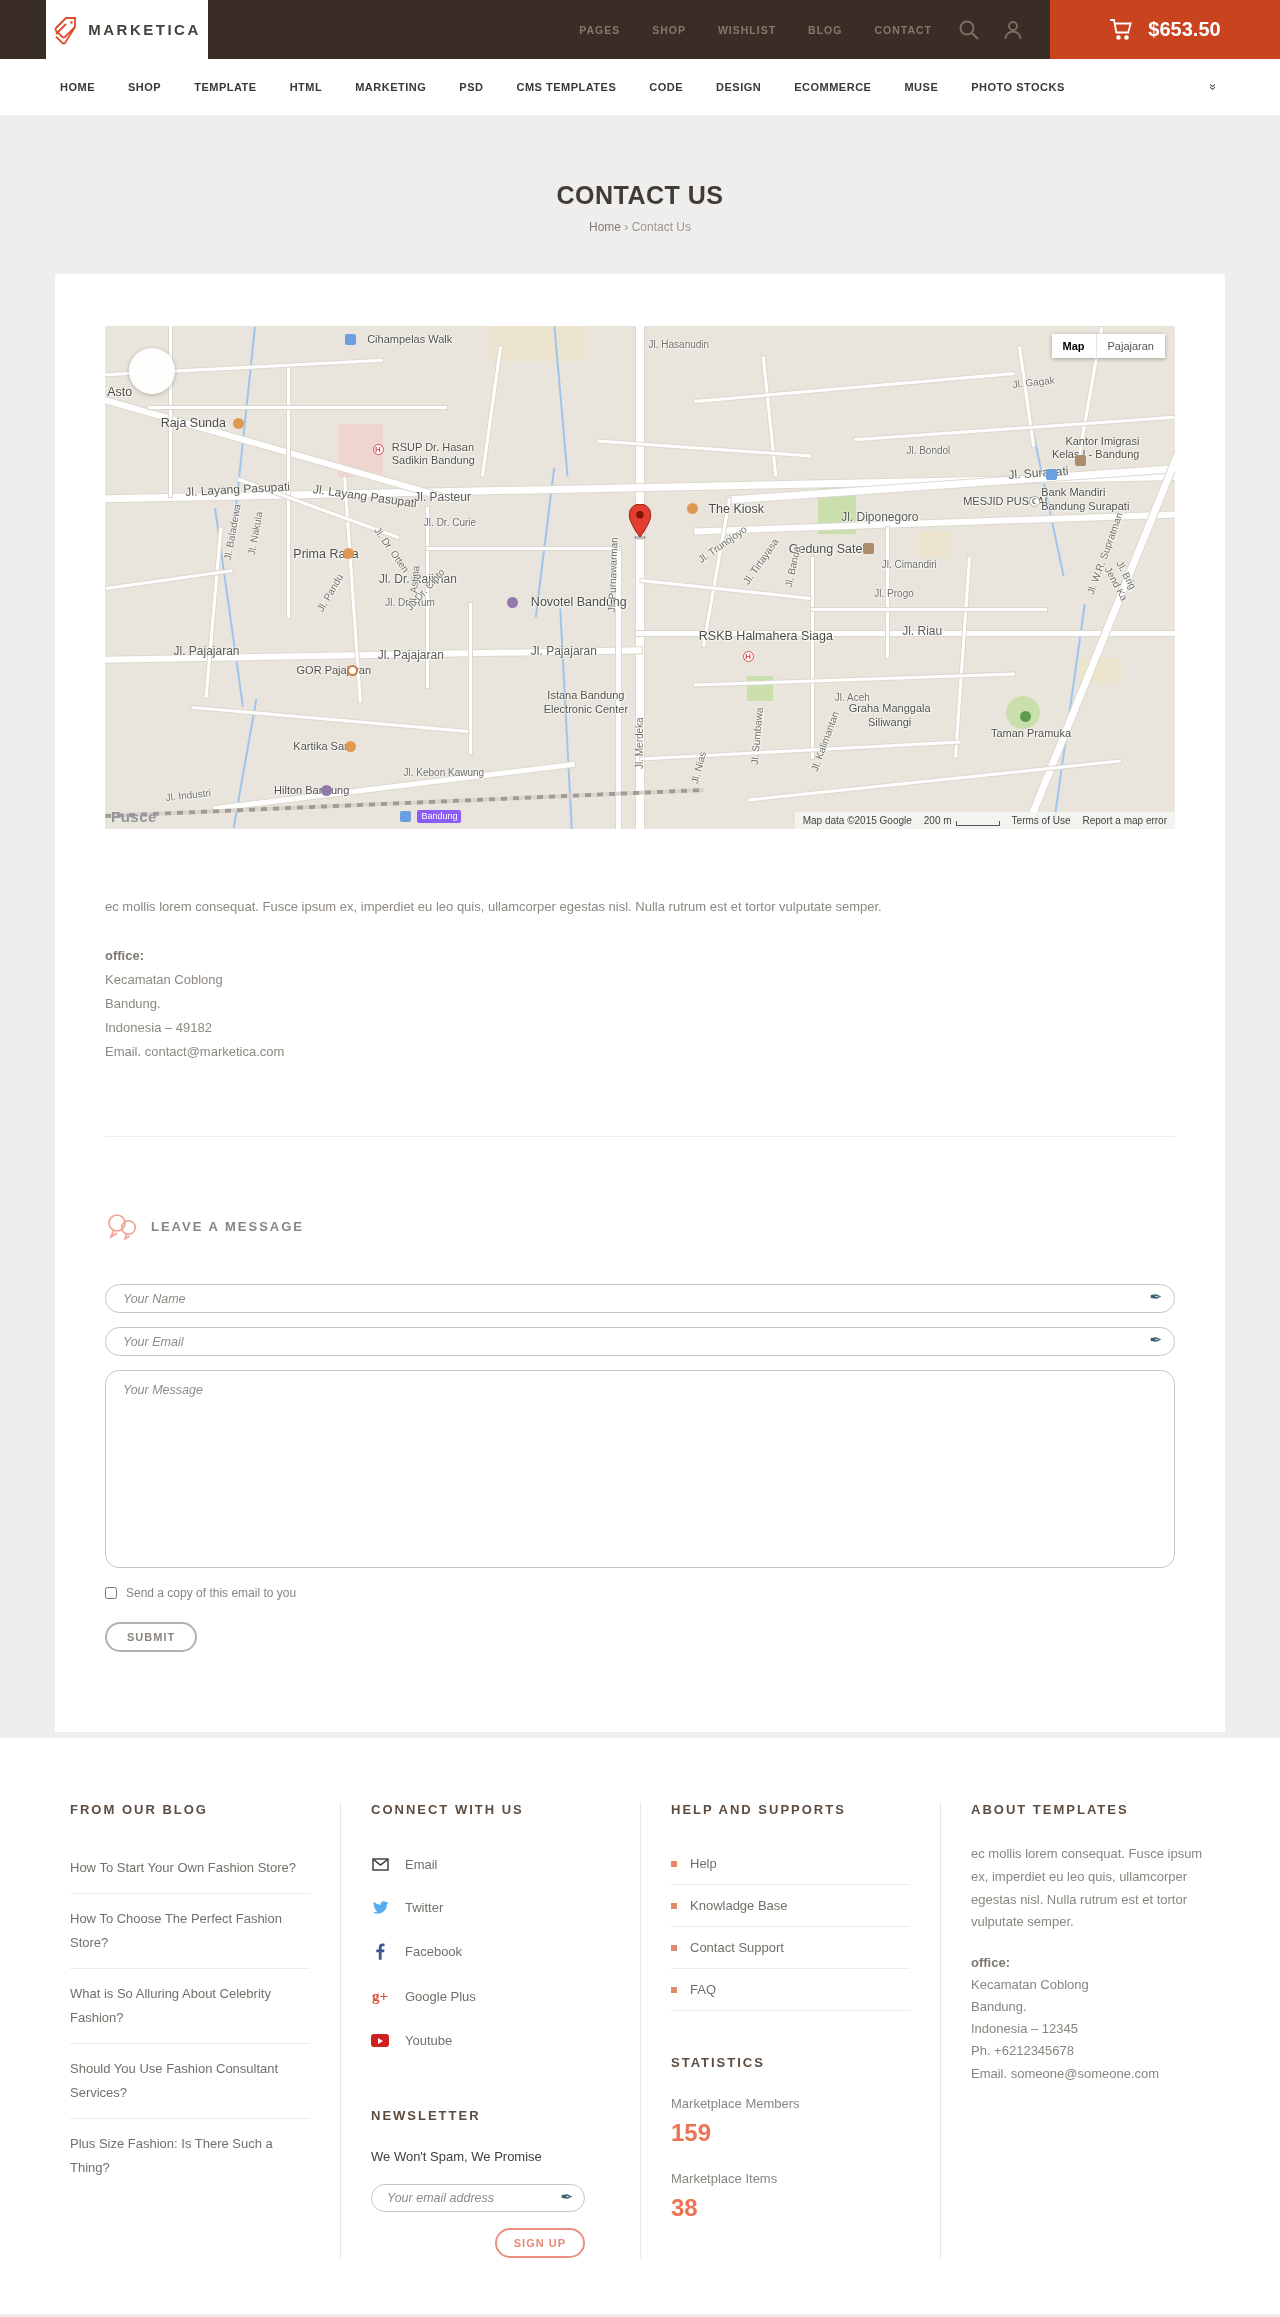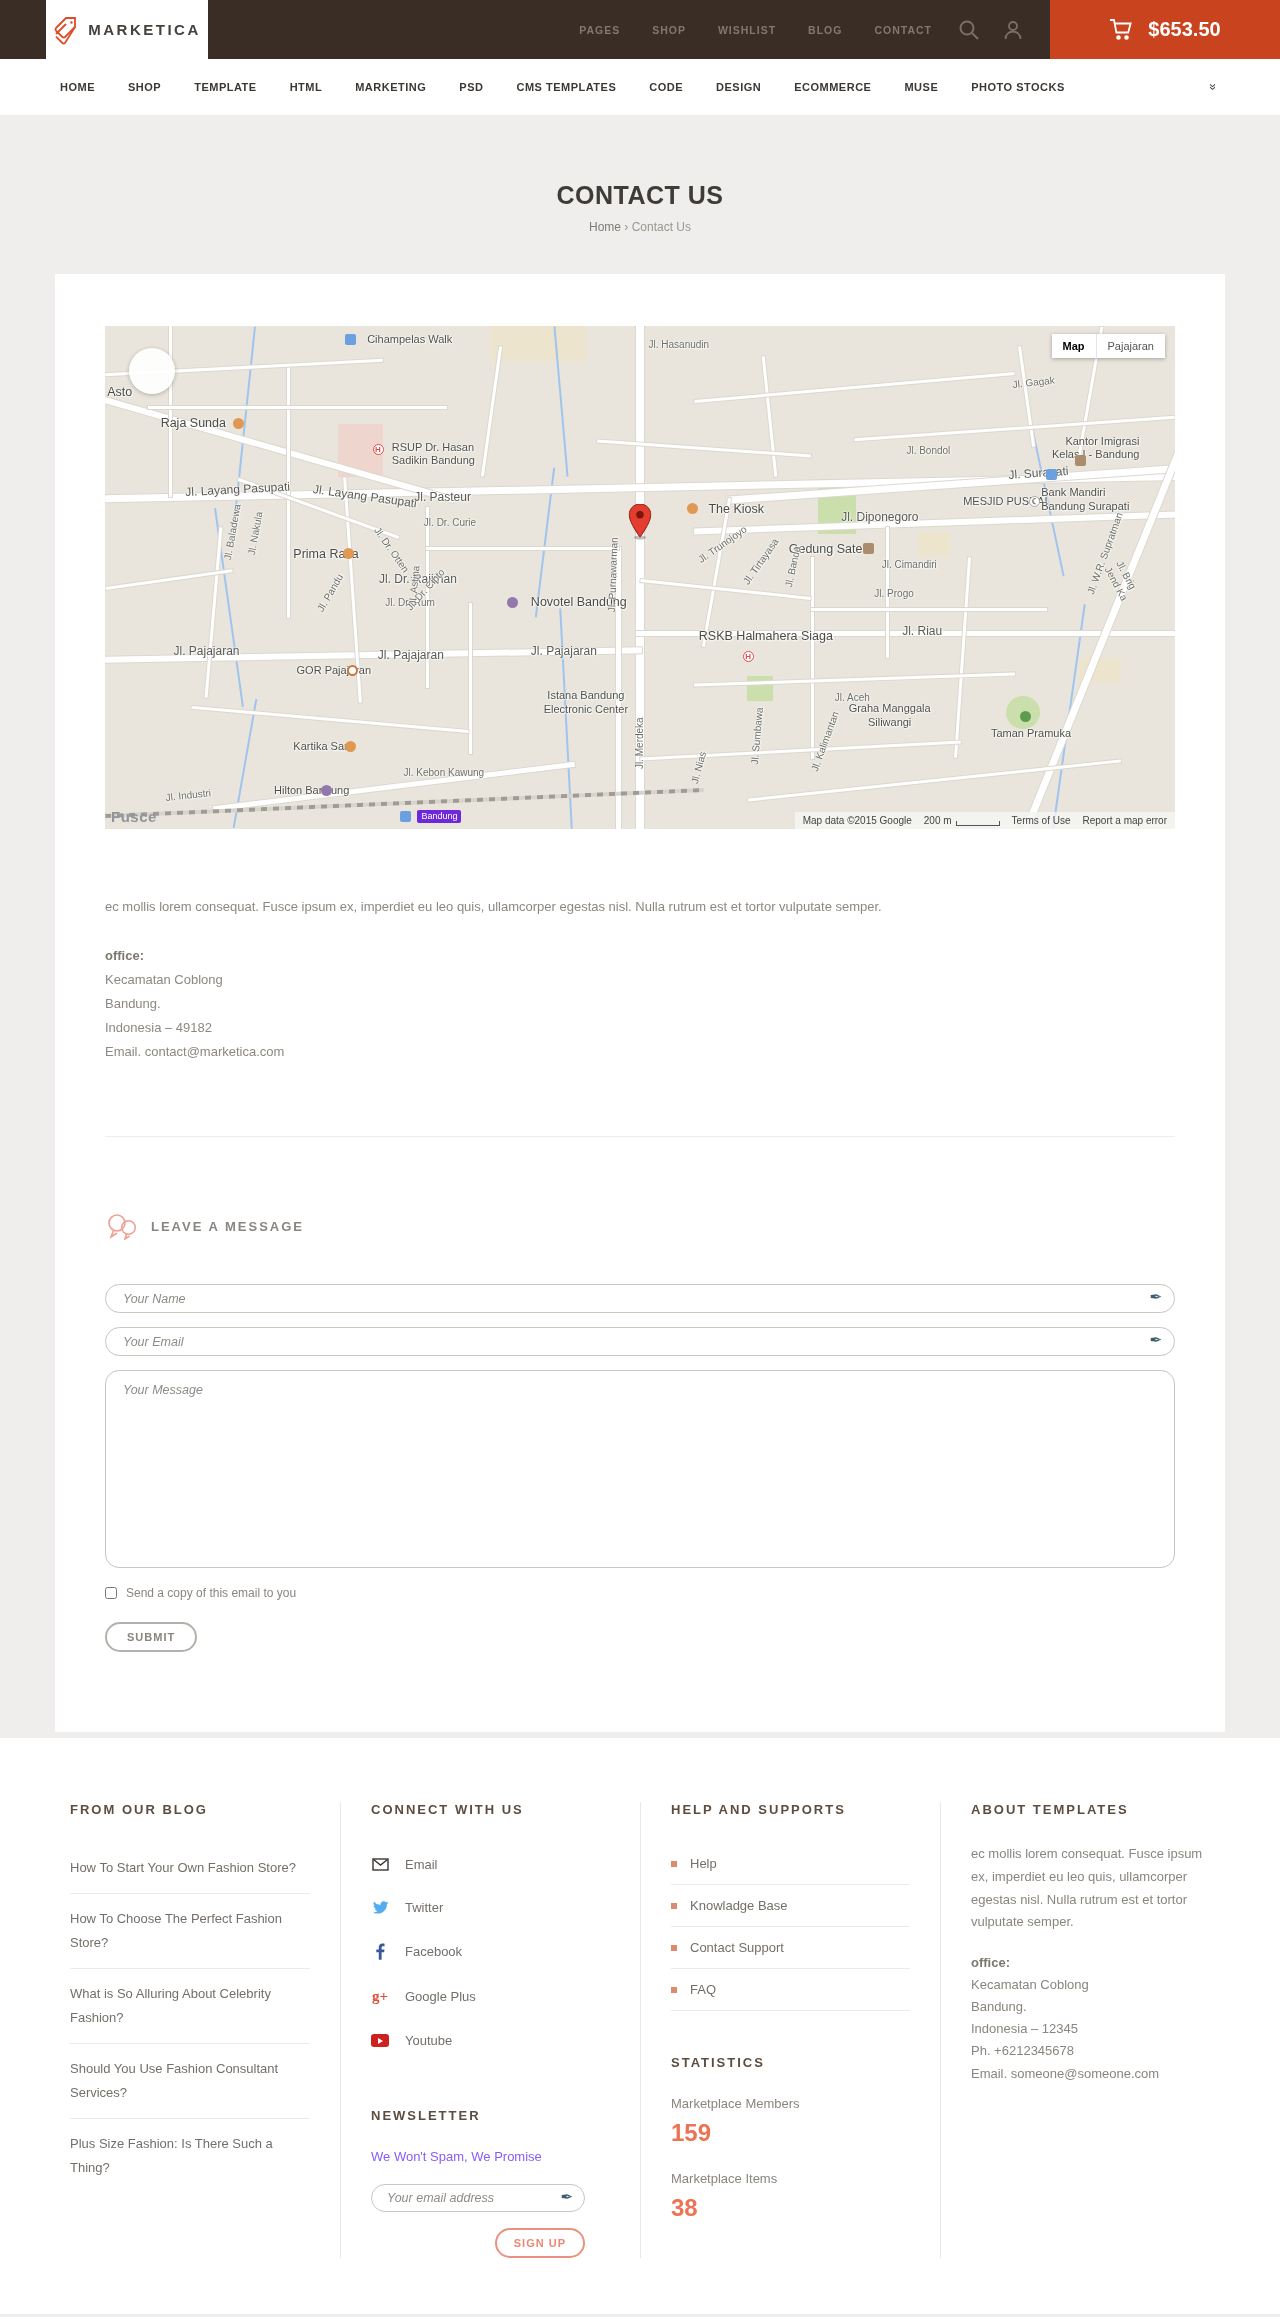--- a/index.html
+++ b/index.html
@@ -42,21 +42,21 @@
   .map .r, .map .rb { position:absolute; background:#fff; box-shadow:0 0 0 1px #ddd8cf; }
   .map .rv { position:absolute; background:#9fc4ee; width:2px; border-radius:2px; }
   .map .rail { position:absolute; background:repeating-linear-gradient(90deg,#a09c95 0 6px,#d8d4cd 6px 12px); }
   .map-label { position:absolute; font-size:10px; color:#6e6e68; white-space:pre-line; transform-origin:0 0;
                text-shadow:0 0 2px #fff,0 0 2px #fff,1px 1px 2px #fff; line-height:1.25; }
   .map-label.big { font-size:12px; color:#5a5a54; }
   .map-label.plc { color:#50504a; font-size:11px; }
   .map-label.plc.big { font-size:12.5px; color:#4b4b45; }
   .map-label.rt { text-align:right; }
   .map-label.ctr { text-align:center; }
-  .map-label.stn { background:#6d28d9; color:#fff; font-size:9px; padding:1px 4px; border-radius:2px; text-shadow:none; }
+  .map-label.stn { background:#8b5cf6; color:#fff; font-size:9px; padding:1px 4px; border-radius:2px; text-shadow:none; }
   .poi { position:absolute; width:11px; height:11px; border-radius:50%; font-weight:bold; font-size:8px; line-height:11px; text-align:center; color:#fff; }
   .poi-food { background:#e09952; } .poi-hotel { background:#9179ad; }
   .poi-hosp { background:#fff; color:#dd4b4b; border:1px solid #dd4b4b; line-height:9px; }
   .poi-shop { background:#6b9fe0; border-radius:2px; }
   .poi-gov  { background:#a98d6c; border-radius:2px; }
   .poi-mosque { background:#fff; color:#6b6b65; border:1px solid #a8a8a2; line-height:9px; }
   .poi-park { background:#5d9c4f; } .poi-dot { background:#fff; border:2px solid #c9793f; }
   .pin { position:absolute; left:50%; top:43.3%; transform:translate(-50%,-100%); z-index:5; }
   .pan-ctl { position:absolute; left:24px; top:22px; width:46px; height:46px; border-radius:50%; background:rgba(255,255,255,.9);
              box-shadow:0 1px 4px rgba(0,0,0,.25); z-index:6; cursor:pointer; }
@@ -109,21 +109,21 @@
   .blog-list a { font-size:13px; color:#746f69; line-height:1.85; display:block; }
   .connect-list li { padding:14px 0; display:flex; align-items:center; gap:16px; }
   .connect-list a { font-size:13px; color:#746f69; }
   .icon-cell { width:18px; display:flex; justify-content:center; }
   .gplus { font-size:15px; font-weight:bold; color:#dd4b39; font-family:"Liberation Serif",serif; }
   .yt { width:18px; height:13px; background:#cd201f; border-radius:3px; position:relative; }
   .yt::after { content:""; position:absolute; left:7px; top:3.5px; border-left:5px solid #fff; border-top:3px solid transparent; border-bottom:3px solid transparent; }
   .help-list li { padding:13px 0; border-bottom:1px solid #ecebe8; display:flex; align-items:center; gap:13px; }
   .help-list .sq { width:6px; height:6px; background:#df8a70; flex:0 0 auto; }
   .help-list a { font-size:13px; color:#746f69; }
-  .nl-tag { font-size:13px; color:#8b5cf6; margin-bottom:20px; }
+  .nl-tag { font-size:13px; color:#404040; margin-bottom:20px; }
   .nl-form { width:214px; }
   .nl-fld { position:relative; }
   .nl-fld input { width:100%; height:28px; border:1px solid #c9c5bf; border-radius:14px; padding:0 32px 0 15px; font-size:12.5px; outline:none; font-family:"Liberation Sans",sans-serif;}
   .nl-fld ::placeholder { font-style:italic; color:#8f8b85; opacity:1; }
   .nl-fld .pen { top:4px; right:12px; }
   .signup-btn { display:block; margin:16px 0 0 auto; background:#fff; border:2px solid #eb9181; border-radius:15px; color:#e98874;
         font-size:11px; font-weight:bold; letter-spacing:1px; padding:7px 17px; cursor:pointer; font-family:"Liberation Sans",sans-serif; }
   .stat-label { font-size:13px; color:#8a857f; margin-top:18px; }
   .stat-value { font-size:24px; font-weight:bold; color:#ec7454; margin-top:8px; }
   .about-text { font-size:13px; color:#8a857f; line-height:1.75; }

